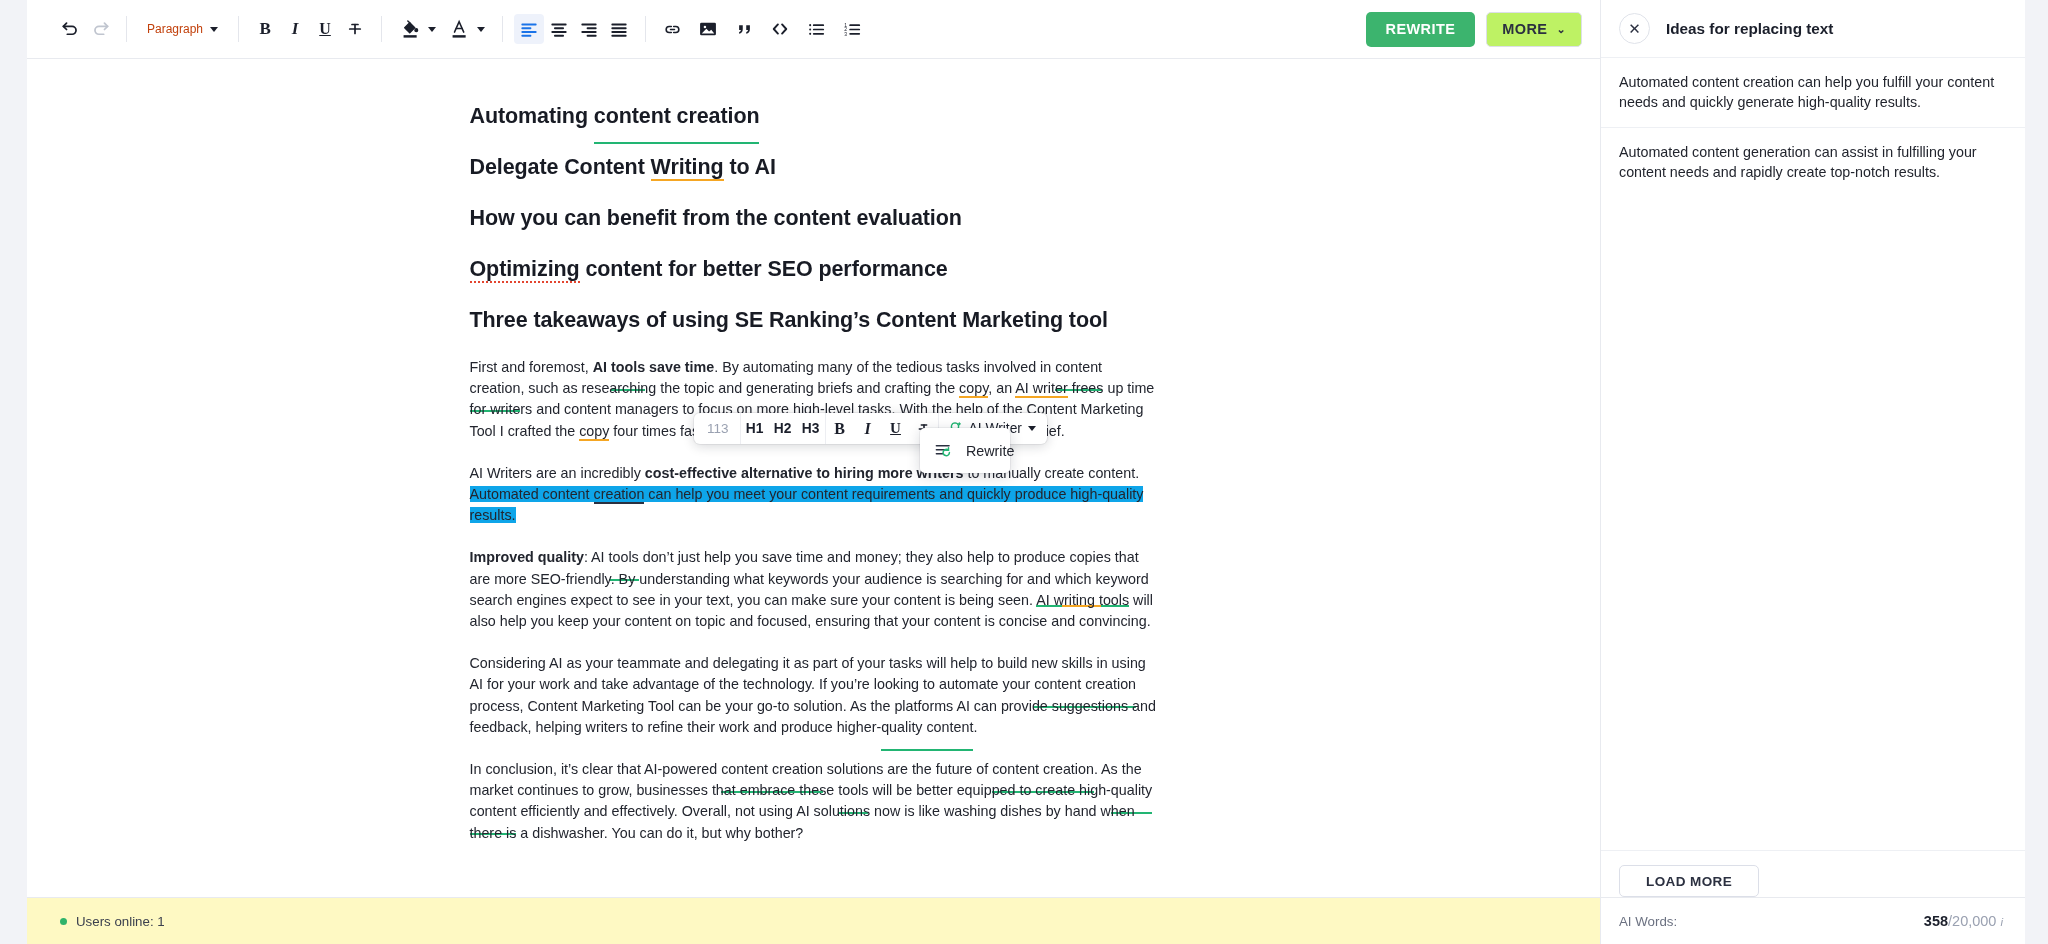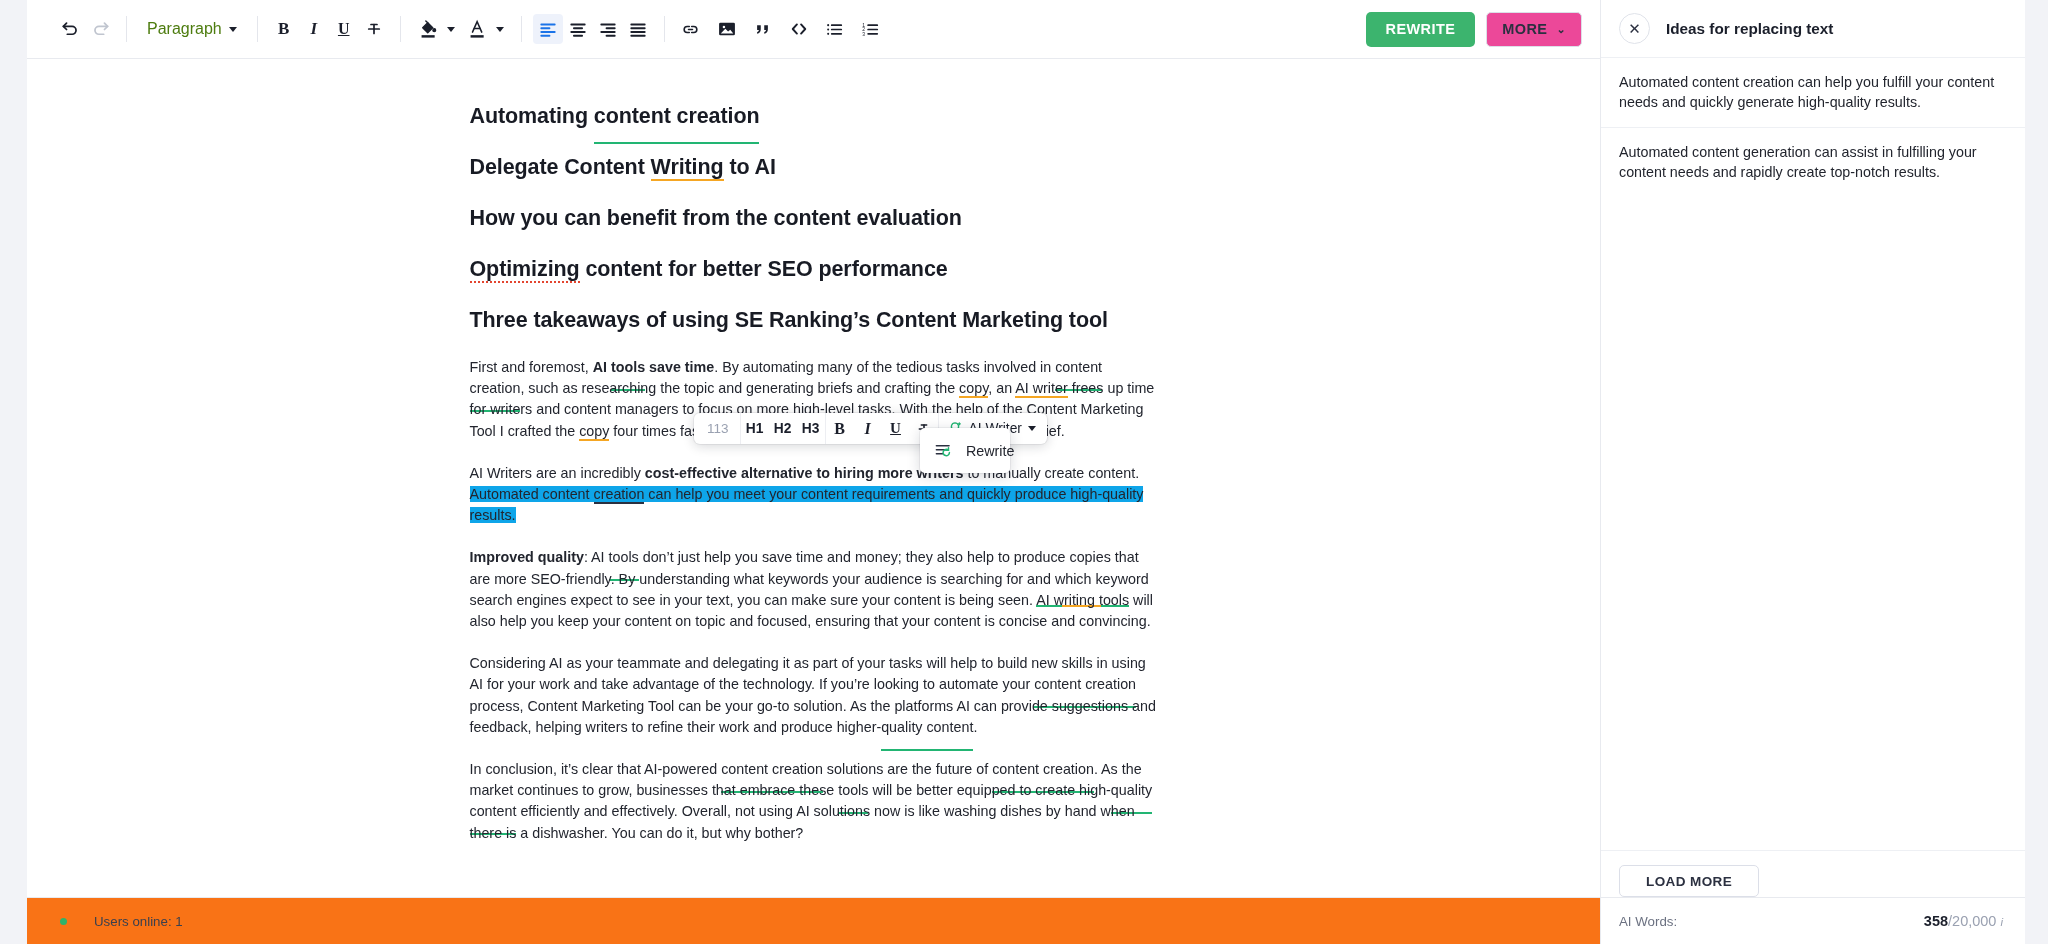--- a/index.html
+++ b/index.html
@@ -30,33 +30,33 @@
   .tb-btn {
     width: 30px; height: 30px; display: flex; align-items: center; justify-content: center;
     border-radius: 4px; cursor: pointer; color: #1b1f2b; flex: 0 0 auto;
   }
   .tb-btn.disabled { color: #c0c5cf; cursor: default; }
   .tb-btn.active { background: #eef2fb; color: #1a73e8; }
   .tb-sep { width: 1px; height: 26px; background: #e4e6ec; margin: 0 11px; flex: 0 0 1px; }
   .tb-gap { width: 6px; flex: 0 0 6px; }
   .tb-para {
     display: flex; align-items: center; gap: 7px; padding: 5px 9px;
-    font-size: 16px; color: #4d7c0f; border-radius: 4px; cursor: pointer; white-space: nowrap;
+    font-size: 12px; color: #c2410c; border-radius: 4px; cursor: pointer; white-space: nowrap;
   }
   .caret { width: 0; height: 0; border-left: 4.5px solid transparent; border-right: 4.5px solid transparent; border-top: 5px solid #1b1f2b; }
   .tb-split { display: flex; align-items: center; cursor: pointer; border-radius: 4px; padding: 0 2px; }
   .tb-split .caret { margin-left: 3px; margin-right: 4px; }
   .tb-spacer { flex: 1 1 auto; }
   .btn-rewrite {
     background: #3cb46e; color: #fff; border: none; border-radius: 5px;
     font-size: 14.5px; font-weight: 700; letter-spacing: .4px;
     padding: 0 20px; height: 35px; cursor: pointer; font-family: inherit;
   }
   .btn-more {
-    background: #ec4899; color: #2b3040; border: 1px solid #dcdfe8; border-radius: 5px;
+    background: #bef264; color: #2b3040; border: 1px solid #dcdfe8; border-radius: 5px;
     font-size: 14.5px; font-weight: 700; letter-spacing: .4px;
     padding: 0 15px; height: 35px; cursor: pointer; margin-left: 11px;
     display: flex; align-items: center; gap: 9px; font-family: inherit;
   }
   .btn-more .chev { font-size: 11px; font-weight: 700; }
 
   
   .doc-scroll { flex: 1 1 auto; overflow: hidden; position: relative; background: #fff; }
   .doc {
     width: 688px; margin: 0 auto; padding-top: 44px;
@@ -107,22 +107,22 @@
     background: #fff; border-radius: 5px; width: 90px; padding: 7px 0;
     box-shadow: 0 3px 14px rgba(20,25,40,.17), 0 0 0 1px rgba(20,25,40,.05);
   }
   .ai-menu-item {
     display: flex; align-items: center; gap: 13px; padding: 6px 14px;
     font-size: 14.3px; color: #22252e; cursor: pointer; white-space: nowrap;
   }
 
   
   .statusbar {
-    height: 47px; flex: 0 0 47px; background: #f97316; border-top: 1px solid #e8eaef;
-    display: flex; align-items: center; padding-left: 33px; gap: 27px;
+    height: 47px; flex: 0 0 47px; background: #fef9c3; border-top: 1px solid #e8eaef;
+    display: flex; align-items: center; padding-left: 33px; gap: 9px;
   }
   .dot-online { width: 7px; height: 7px; border-radius: 50%; background: #2fb36a; }
   .status-text { font-size: 13.3px; color: #3b404e; }
 
   
   .right-panel {
     width: 425px; flex: 0 0 425px; height: 944px; background: #fff;
     border-left: 1px solid #e8eaef; display: flex; flex-direction: column; position: relative;
   }
   .rp-header { height: 57px; flex: 0 0 57px; display: flex; align-items: center; padding: 0 18px; gap: 16px; }

